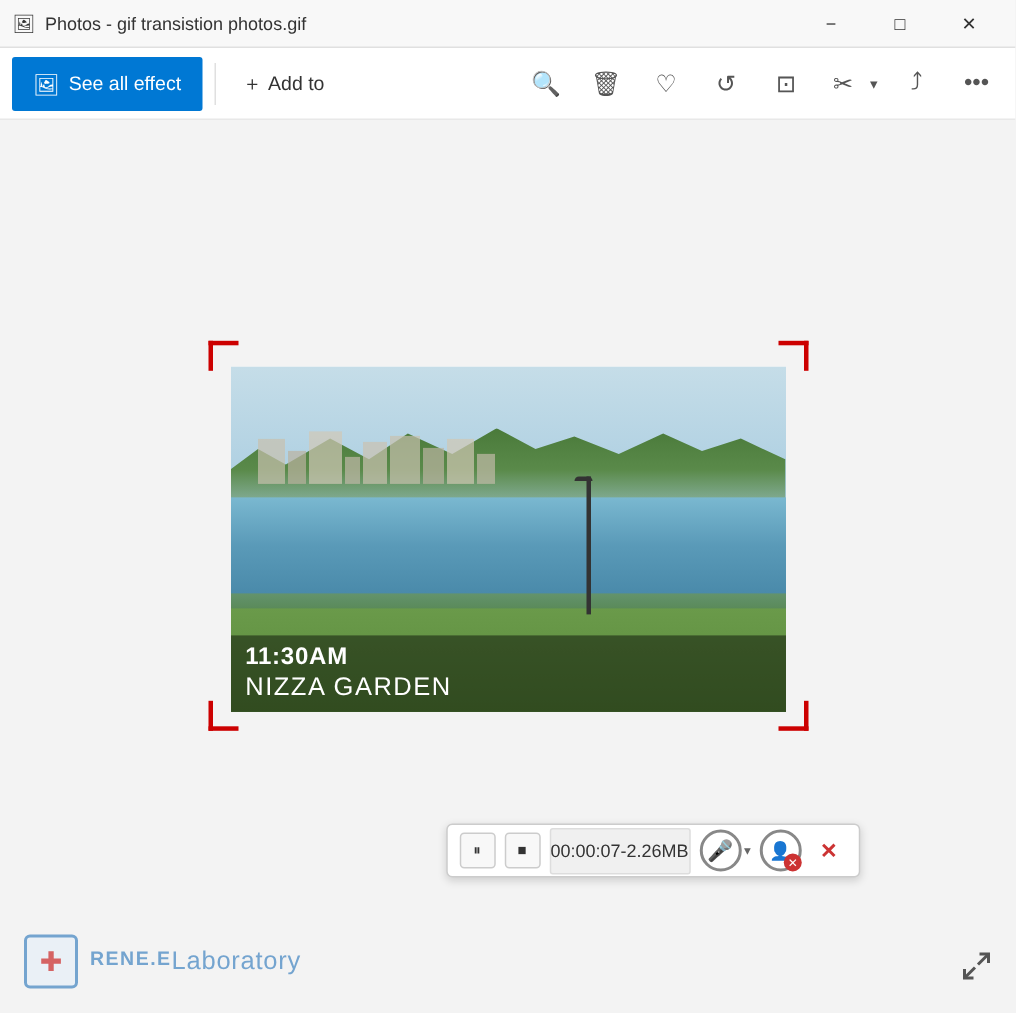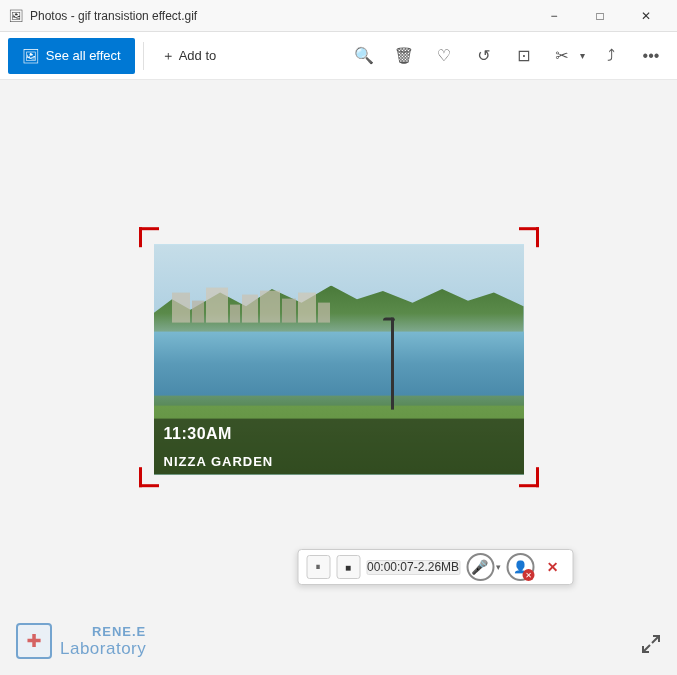--- a/index.html
+++ b/index.html
@@ -226,24 +226,24 @@
       background: rgba(0,0,0,0.45);
       padding: 6px 10px;
       color: white;
     }
     .photo-time {
       font-size: 16px;
       font-weight: bold;
       letter-spacing: 0.5px;
     }
     .photo-location {
-      font-size: 13px;
-      font-weight: bold;
+      font-size: 17px;
+      font-weight: normal;
       letter-spacing: 1px;
-      margin-top: 11px;
+      margin-top: 1px;
     }
 
     
     .record-controls {
       position: absolute;
       bottom: 90px;
       left: 50%;
       transform: translateX(-15%);
       display: flex;
       align-items: center;
@@ -268,21 +268,21 @@
       font-size: 10px;
       color: #333;
     }
     .rec-time-size {
       font-size: 12px;
       color: #333;
       padding: 0 0;
       background: #f0f0f0;
       border: 1px solid #ddd;
       border-radius: 2px;
-      height: 15px;
+      height: 31px;
       display: flex;
       align-items: center;
       white-space: nowrap;
     }
     .rec-mic-btn {
       position: relative;
       display: flex;
       align-items: center;
       gap: 2px;
       cursor: pointer;
@@ -358,21 +358,20 @@
       border: 2px solid #4a8ac4;
       border-radius: 4px;
       display: flex;
       align-items: center;
       justify-content: center;
       font-size: 18px;
       color: #cc3333;
     }
     .watermark-text {
       display: flex;
-      flex-direction: column;
       text-align: right;
     }
     .watermark-line1 {
       font-size: 13px;
       font-weight: bold;
       color: #4a8ac4;
       letter-spacing: 1px;
     }
     .watermark-line2 {
       font-size: 17px;
@@ -389,21 +388,21 @@
       color: #555;
       cursor: pointer;
     }
   </style>
 </head>
 <body>
 
 <div class="title-bar">
   <div class="title-bar-left">
     <span class="title-bar-icon">🖼</span>
-    <span>Photos - gif transistion effect.gif</span>
+    <span>Photos - gif transistion photos.gif</span>
   </div>
   <div class="title-bar-controls">
     <button class="title-btn">−</button>
     <button class="title-btn">□</button>
     <button class="title-btn close">✕</button>
   </div>
 </div>
 
 <div class="toolbar">
   <button class="toolbar-btn-primary">

